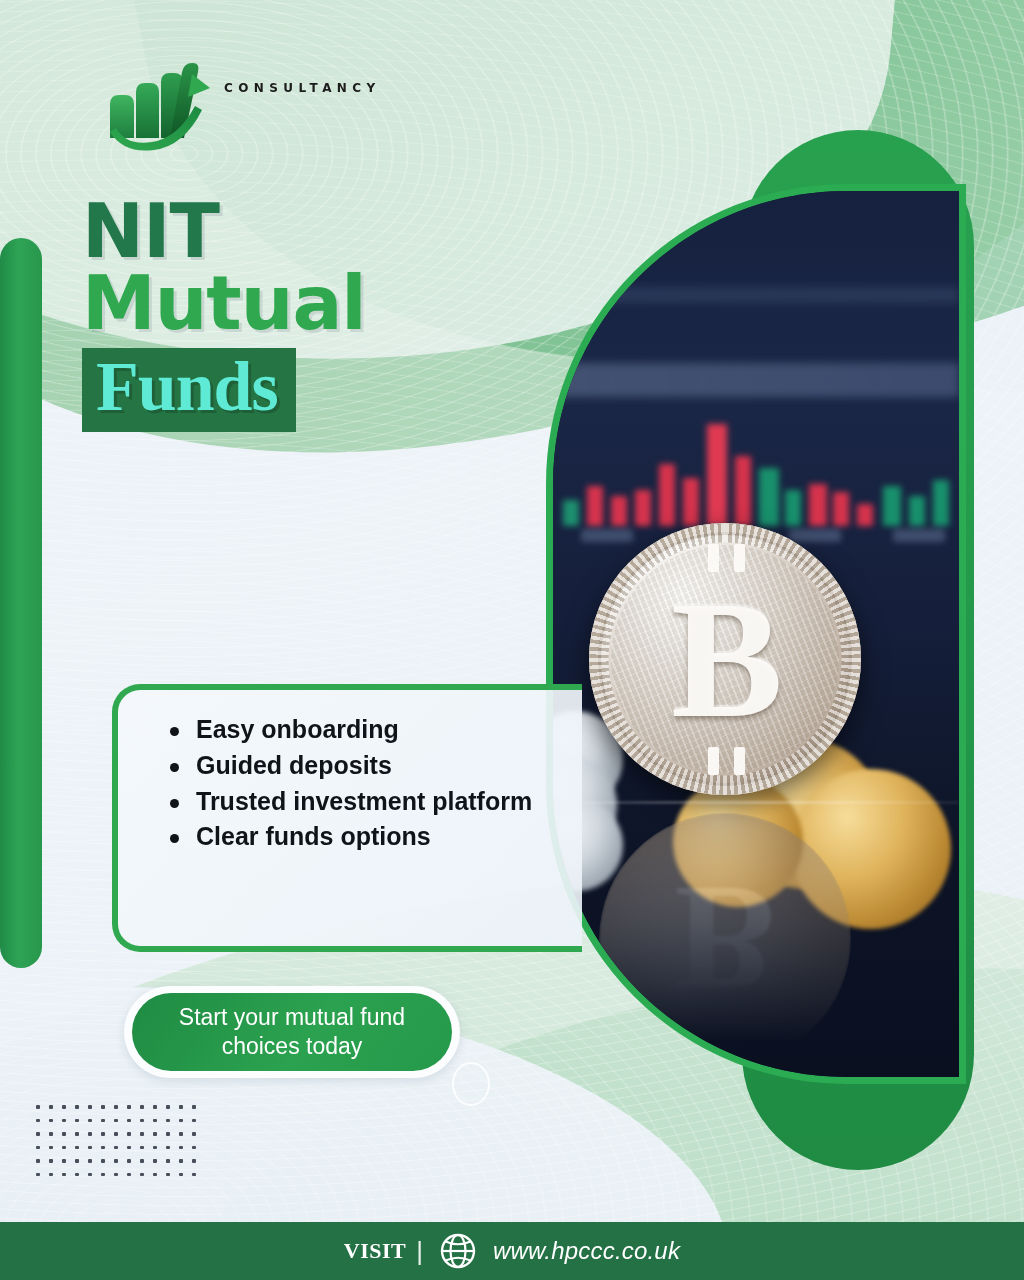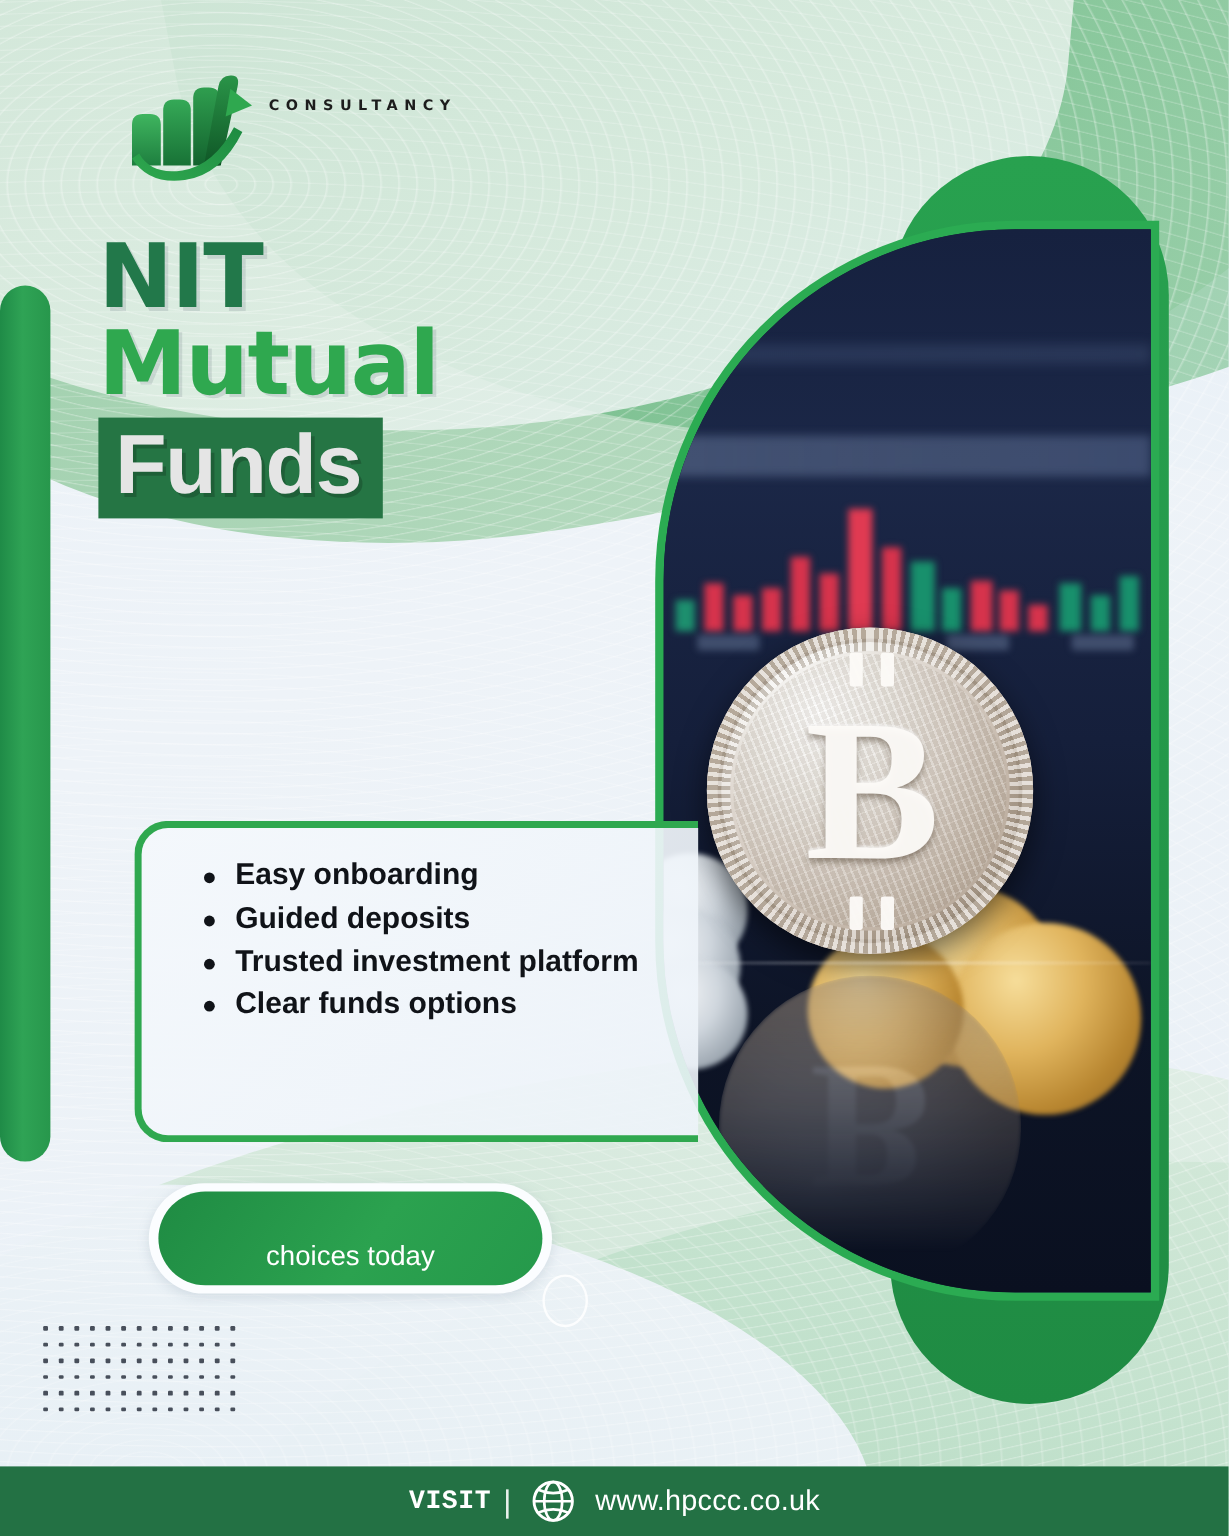--- a/index.html
+++ b/index.html
@@ -254,22 +254,22 @@
     line-height:.97;
     letter-spacing:-1px;
     text-shadow:3px 3px 0 rgba(120,130,140,.22);
   }
   .h-nit { color:#22784a; }
   .h-mutual { color:#2fa84f; }
   .h-funds-wrap { display:inline-block; margin-top:8px; }
   .h-funds {
     display:inline-block;
     background:#257544;
-    color:#e5e5e5;
-    font-family:Liberation Sans, sans-serif;
+    color:#5eead4;
+    font-family:Liberation Serif, serif;
     font-weight:bold;
     font-size:70px;
     line-height:1.0;
     letter-spacing:-1px;
     padding:4px 18px 10px 14px;
     text-shadow:3px 3px 0 rgba(0,0,0,.18);
   }
 
   
   .body-copy {
@@ -347,28 +347,28 @@
     position:absolute; width:3.5px; height:3.5px; background:#2b3340; border-radius:1px; opacity:.85;
   }
 
   
   .footer {
     position:absolute; left:0; bottom:0; width:1024px; height:58px;
     background:#237144;
     display:flex; align-items:center; justify-content:center; gap:16px;
   }
   .footer-visit {
-    font-family:Liberation Mono, monospace;
+    font-family:Liberation Serif, serif;
     font-weight:bold; font-size:22px; color:#ffffff; letter-spacing:.5px;
   }
   .footer-sep { color:#ffffff; font-size:26px; font-weight:300; opacity:.9; margin-left:-6px; }
   .globe { width:38px; height:38px; }
   .footer-url {
     font-family:"Liberation Sans", sans-serif;
-    font-size:24px; color:#ffffff; letter-spacing:.2px;
+    font-size:24px; color:#ffffff; letter-spacing:.2px;font-style:italic;
   }
 </style>
 </head>
 <body>
 
 <div id="poster">
 
   <div class="bg-layer wave-top-d"></div>
   <div class="bg-layer wave-top-a"></div>
   <div class="bg-layer wave-top-b"></div>
@@ -488,21 +488,21 @@
       <li>Easy onboarding</li>
       <li>Guided deposits</li>
       <li>Trusted investment platform</li>
       <li>Clear funds options</li>
     </ul>
   </div>
 
   <div class="cta-ring"></div>
   <div class="cta-btn">
     <div>
-      <br>
+      <span>Start your mutual fund</span><br>
       <span>choices today</span>
     </div>
   </div>
   <div class="cta-circle"></div>
 
   <div class="dot-grid" id="dotgrid">
       <i style="left: 0px; top: 0px;"></i>
       <i style="left: 13px; top: 0px;"></i>
       <i style="left: 26px; top: 0px;"></i>
       <i style="left: 39px; top: 0px;"></i>

